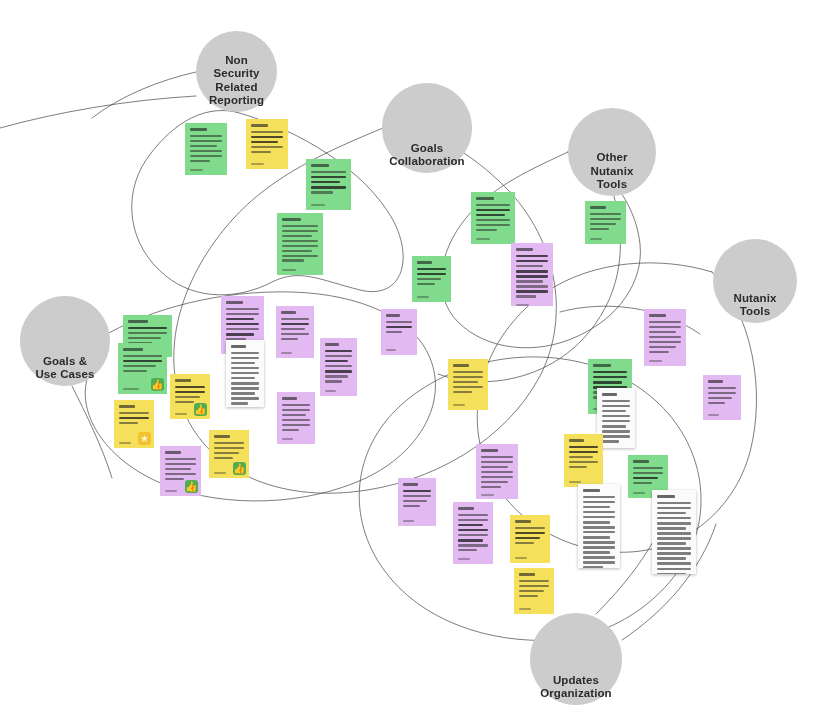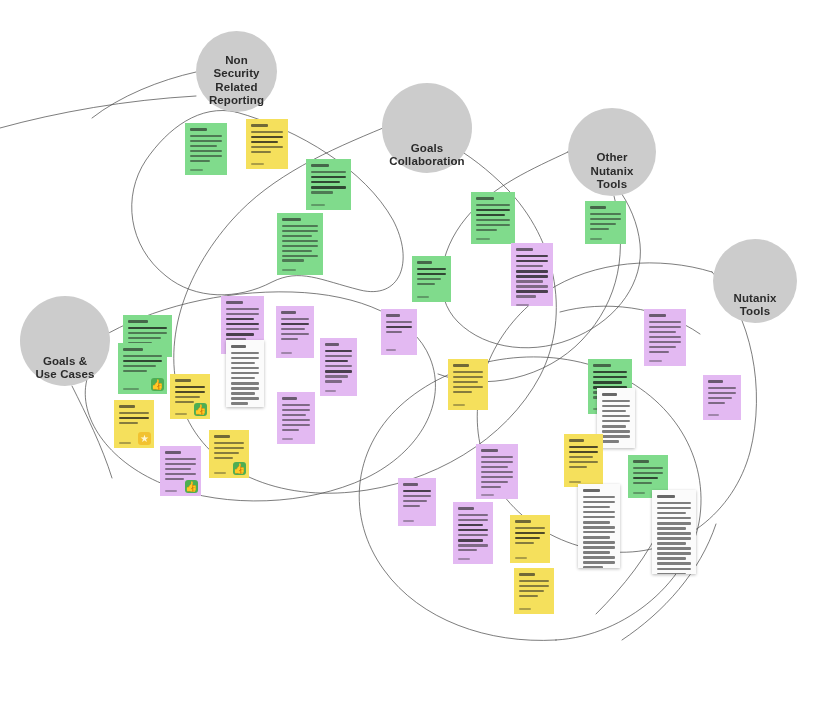--- a/index.html
+++ b/index.html
@@ -107,20 +107,24 @@
 Tools</span>
     </div>
     <div class="topic" style="left: 713px; top: 239px; width: 84px; height: 84px; font-size: 11.5px; background: rgb(204, 204, 204);">
       <span style="white-space: pre-line;">Nutanix
 Tools</span>
     </div>
     <div class="topic" style="left: 20px; top: 296px; width: 90px; height: 90px; font-size: 11.5px; background: rgb(204, 204, 204);">
       <span style="white-space: pre-line; margin-top: 20px;">Goals &amp;
 Use Cases</span>
     </div>
+    <div class="topic" style="left: 530px; top: 613px; width: 92px; height: 92px; font-size: 11.5px; background: rgb(204, 204, 204);">
+      <span style="white-space: pre-line;">Updates
+Organization</span>
+    </div>
     <div class="note green" style="left: 185px; top: 123px; width: 42px; height: 52px;">
       <span class="n-title">
         <i></i>
       </span>
       <span class="n-body">
         <i></i>
         <i></i>
         <i class="m"></i>
         <i></i>
         <i></i>

